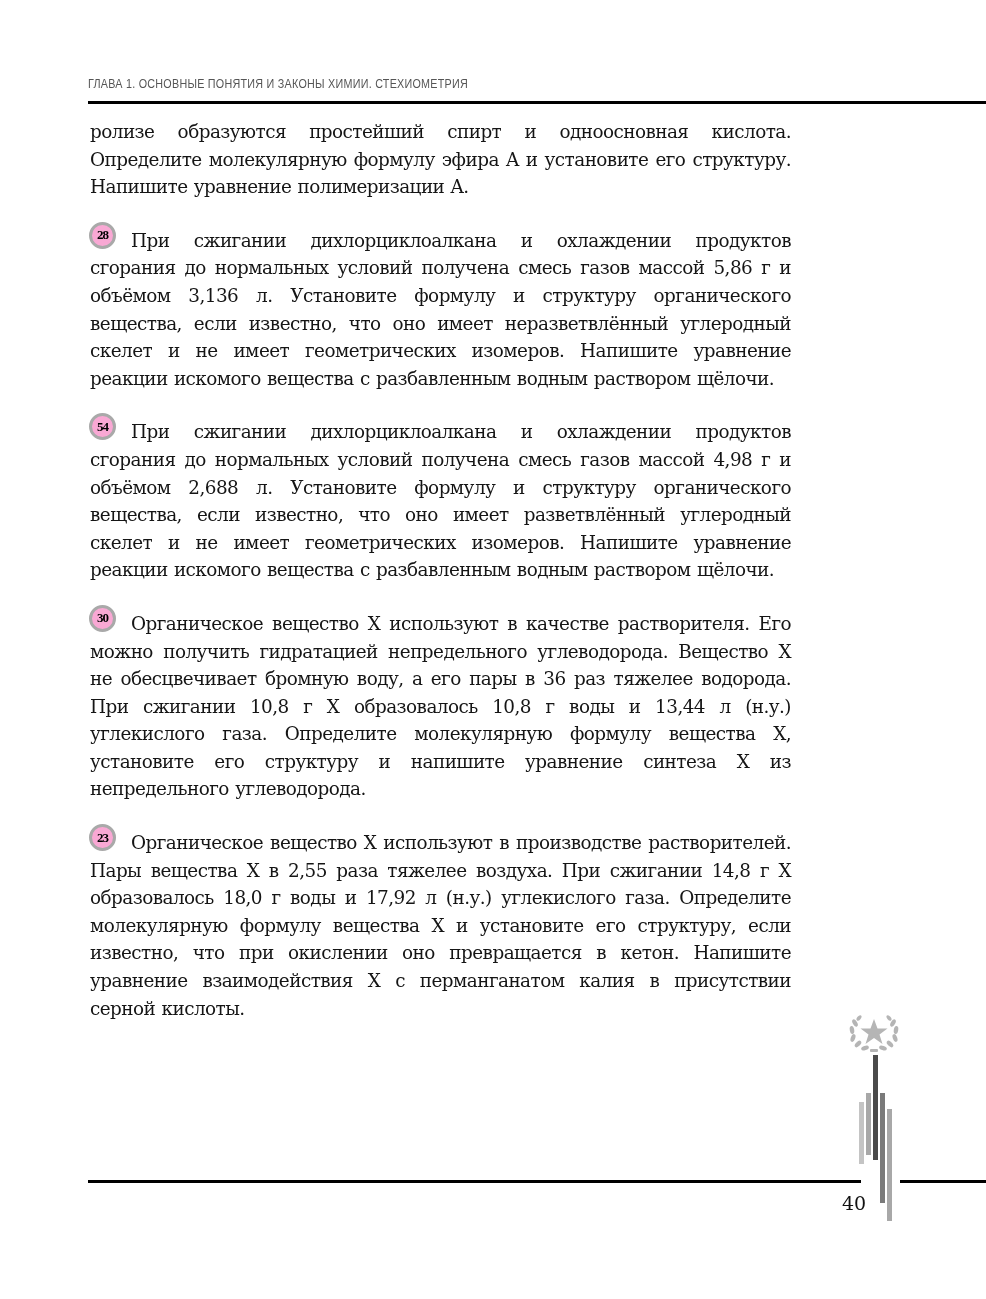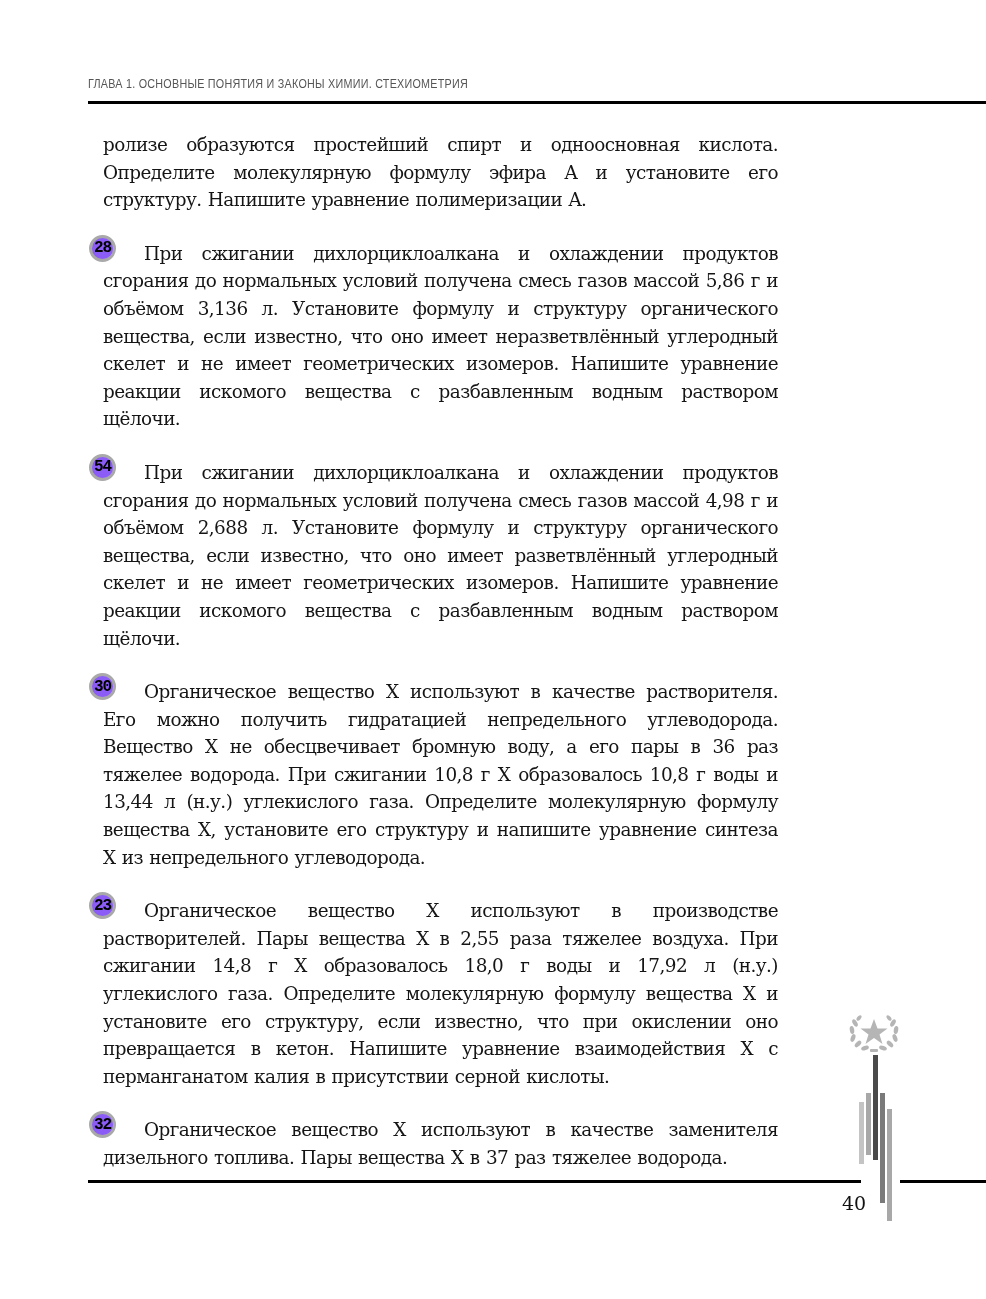--- a/index.html
+++ b/index.html
@@ -40,46 +40,46 @@
       left: 89px;
       top: 117px;
       width: 703px;
     }
     .para {
       font-family: "DejaVu Serif", serif;
       font-size: 18.4px;
       line-height: 27.6px;
       text-align: justify;
       text-align-last: left;
-      margin: 14px;
+      margin: 1px;
       letter-spacing: -0.55px;
       word-spacing: 1px;
     }
     .task {
       margin-top: 26px;
       position: relative;
     }
     .task .para {
       text-indent: 41px;
     }
     .badge {
       position: absolute;
       left: 0px;
       top: -5px;
       width: 21px;
       height: 21px;
       border-radius: 50%;
       border: 3px solid #a9a9a9;
-      background: #8b5cf6;
+      background: #f9a8d4;
       display: flex;
       align-items: center;
       justify-content: center;
-      font-family: Liberation Mono, monospace;
+      font-family: Liberation Serif, serif;
       font-weight: bold;
-      font-size: 16px;
+      font-size: 13px;
       letter-spacing: -1px;
       color: #000000;
     }
     .footer-rule-left {
       position: absolute;
       left: 88px;
       top: 1180px;
       width: 773px;
       height: 3px;
       background: #000000;
@@ -134,24 +134,20 @@
   <div class="task">
     <span class="badge">30</span>
     <p class="para">Органическое вещество X используют в качестве растворителя. Его можно получить гидратацией непредельного углеводорода. Вещество X не обесцвечивает бромную воду, а его пары в 36 раз тяжелее водорода. При сжигании 10,8 г X образовалось 10,8 г воды и 13,44 л (н.у.) углекислого газа. Определите молекулярную формулу вещества X, установите его структуру и напишите уравнение синтеза X из непредельного углеводорода.</p>
   </div>
 
   <div class="task">
     <span class="badge">23</span>
     <p class="para">Органическое вещество X используют в производстве растворителей. Пары вещества X в 2,55 раза тяжелее воздуха. При сжигании 14,8 г X образовалось 18,0 г воды и 17,92 л (н.у.) углекислого газа. Определите молекулярную формулу вещества X и установите его структуру, если известно, что при окислении оно превращается в кетон. Напишите уравнение взаимодействия X с перманганатом калия в присутствии серной кислоты.</p>
   </div>
 
-  <div class="task">
-    <span class="badge">32</span>
-    <p class="para">Органическое вещество X используют в качестве заменителя дизельного топлива. Пары вещества X в 37 раз тяжелее водорода.</p>
-  </div>
 </div>
 
 <svg class="emblem" viewBox="0 0 52 42">
   <g fill="#b5b5b5">
     <polygon points="26,6 29.5,15.5 39.5,15.5 31.5,21.5 34.5,31 26,25 17.5,31 20.5,21.5 12.5,15.5 22.5,15.5"></polygon>
 
     <ellipse cx="7" cy="10" rx="2.2" ry="4" transform="rotate(-30 7 10)"></ellipse>
     <ellipse cx="4" cy="17" rx="2.2" ry="4" transform="rotate(-10 4 17)"></ellipse>
     <ellipse cx="5" cy="25" rx="2.2" ry="4" transform="rotate(20 5 25)"></ellipse>
     <ellipse cx="10" cy="31" rx="2.2" ry="4" transform="rotate(45 10 31)"></ellipse>

